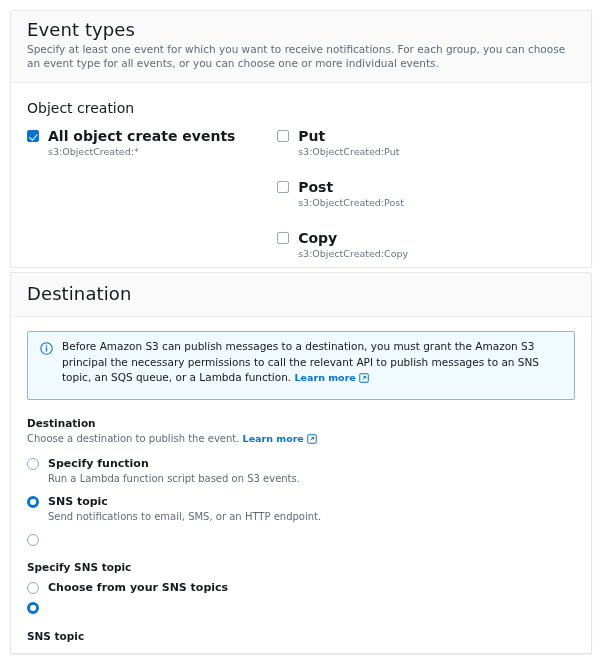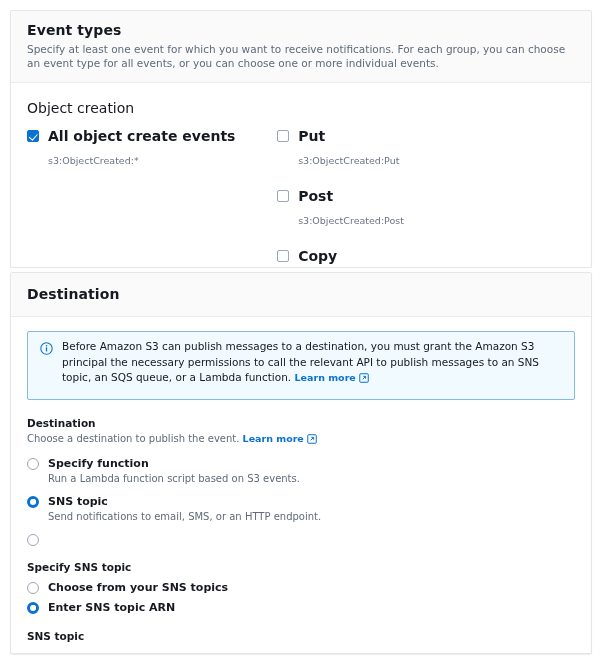--- a/index.html
+++ b/index.html
@@ -24,22 +24,22 @@
     border: 1px solid #e4e6e8;
     border-radius: 2px;
     box-shadow: 0 1px 1px rgba(0,28,36,.08);
   }
   .panel-header {
     background: #fafafa;
     border-bottom: 1px solid #e9ebed;
     padding: 10px 16px 12px 16px;
   }
   .panel-title {
-    font-size: 14px;
-    font-weight: bold;
+    font-size: 18px;
+    font-weight: normal;
     letter-spacing: .1px;
     color: #16191f;
     line-height: 18px;
   }
   .panel-desc {
     font-size: 10.5px;
     color: #5f6b7a;
     line-height: 13.5px;
     margin-top: 4px;
   }
@@ -73,21 +73,21 @@
   .choice-title {
     font-size: 14px;
     font-weight: bold;
     color: #16191f;
     line-height: 14px;
   }
   .choice-sub {
     font-size: 9.5px;
     color: #6a7585;
     line-height: 13px;
-    margin-top: 11px;
+    margin-top: 2px;
   }
 
   
   .cbx {
     width: 12px; height: 12px;
     border: 1px solid #9ba7b6;
     border-radius: 2px;
     background: #ffffff;
     flex: 0 0 auto;
     margin-top: 1px;
@@ -329,23 +329,20 @@
 
         <div class="radio-row compact">
           <div class="rdo"></div>
           <div class="labels">
             <div class="radio-title">Choose from your SNS topics</div>
           </div>
         </div>
 
         <div class="radio-row compact">
           <div class="rdo selected"></div>
-          <div class="labels">
-            <div class="radio-title">Enter SNS topic ARN</div>
-          </div>
         </div>
       </div>
 
       <div class="field-group" style="margin-top:15px;">
         <div class="field-label">SNS topic</div>
 
       </div>
 
     </div>
   </div>

